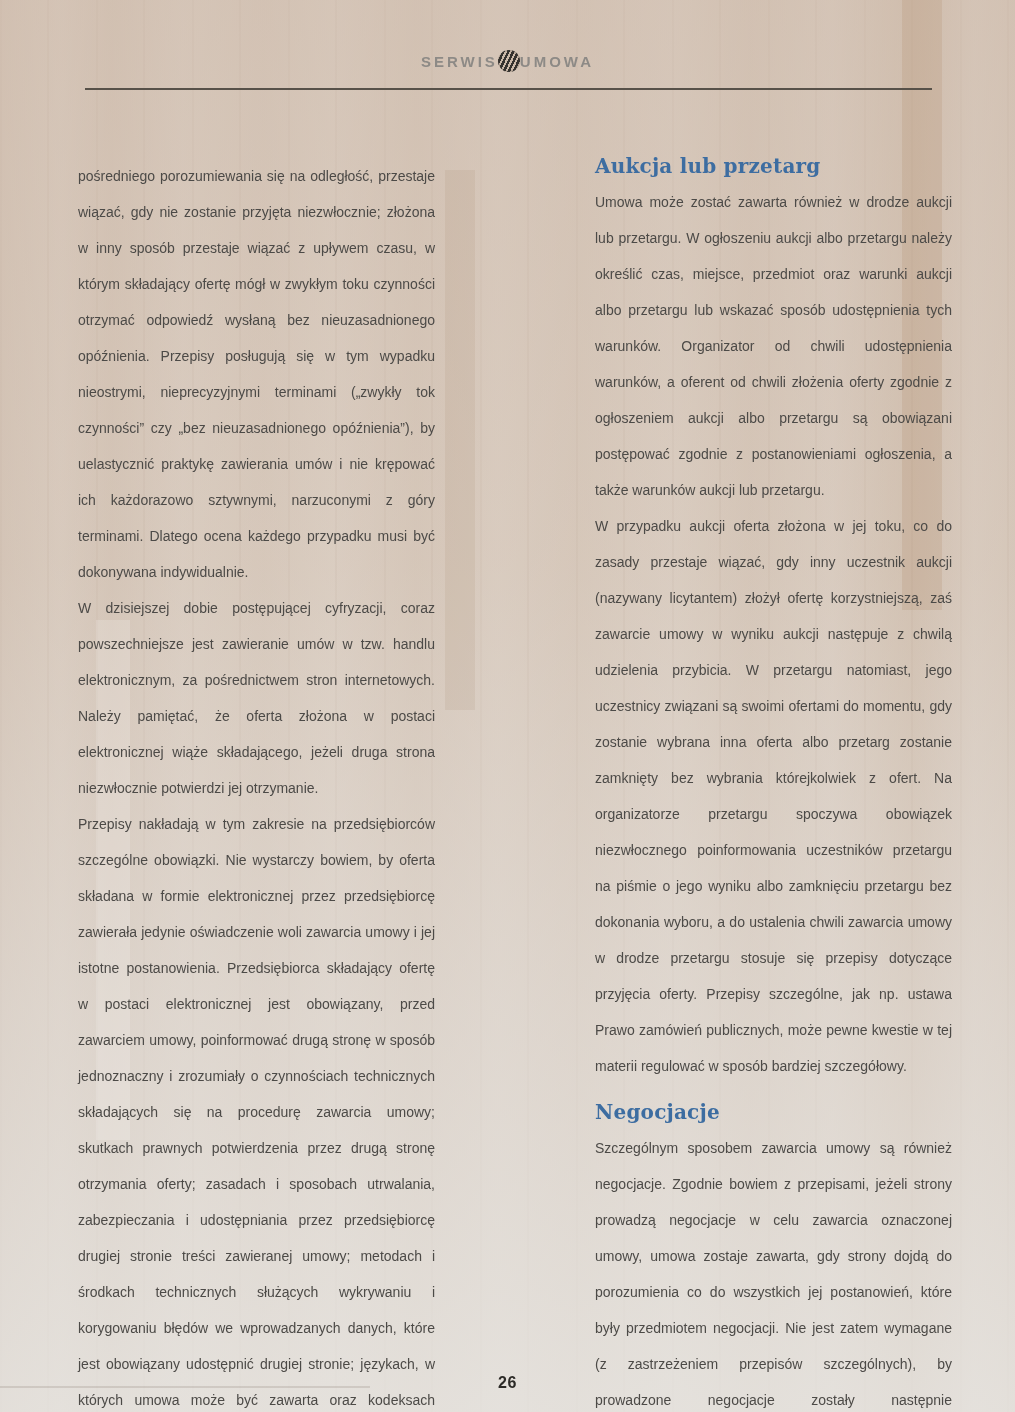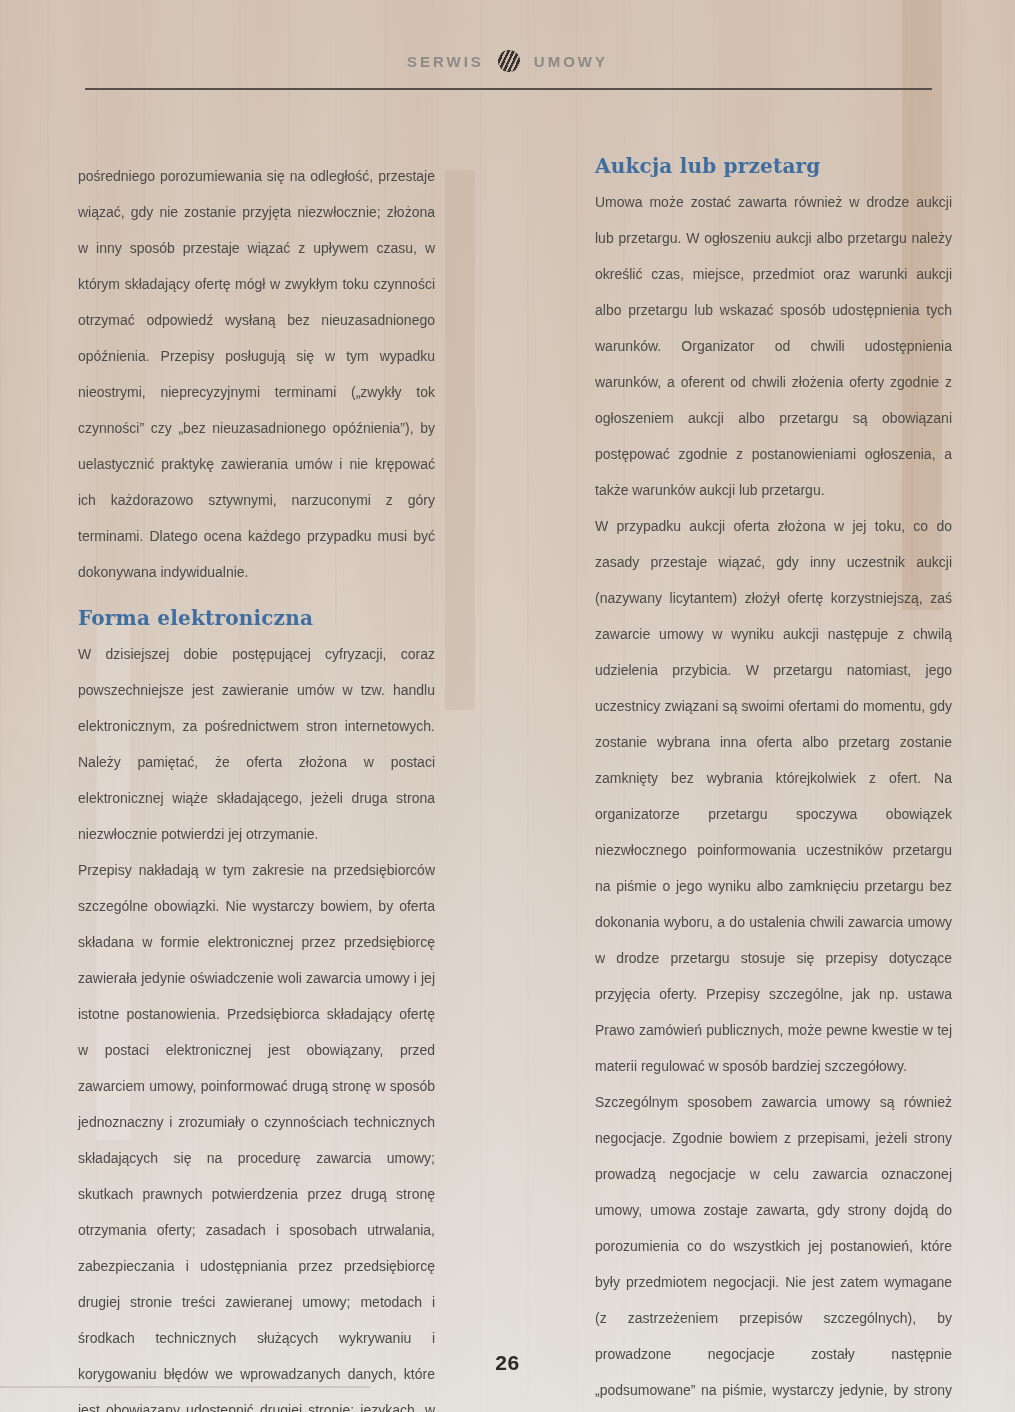--- a/index.html
+++ b/index.html
@@ -11,21 +11,21 @@
       linear-gradient(180deg, rgba(208,190,175,0.55) 0%, rgba(214,202,190,0.30) 40%, rgba(226,222,217,0.60) 72%, rgba(231,230,227,0.80) 100%),
       linear-gradient(90deg, rgba(203,183,167,0.50) 0%, rgba(214,198,184,0.20) 6%, rgba(198,176,158,0.35) 11%, rgba(221,209,198,0.25) 18%, rgba(206,188,172,0.30) 26%, rgba(224,213,203,0.25) 33%, rgba(201,181,163,0.30) 41%, rgba(219,206,195,0.25) 49%, rgba(205,186,169,0.30) 57%, rgba(222,211,201,0.25) 66%, rgba(199,178,159,0.30) 74%, rgba(218,205,194,0.25) 82%, rgba(190,163,138,0.38) 90%, rgba(214,199,187,0.30) 96%, rgba(204,186,170,0.35) 100%),
       repeating-linear-gradient(90deg, rgba(130,100,80,0.06) 0 2px, rgba(255,255,255,0.05) 2px 47px, rgba(130,100,80,0.07) 47px 49px, rgba(255,255,255,0.04) 49px 96px);
   }
   .plank{position:absolute;pointer-events:none;}
   .plank.right-band{left:902px;top:0;width:40px;height:610px;background:rgba(176,140,108,0.22);}
   .plank.mid-band{left:445px;top:170px;width:30px;height:540px;background:rgba(170,140,115,0.15);}
   .plank.left-band{left:96px;top:620px;width:34px;height:520px;background:rgba(255,255,255,0.18);}
   .seam{position:absolute;left:0;top:1386px;width:370px;height:2px;background:rgba(130,118,108,0.22);}
 
-  .header{position:absolute;top:50px;left:0;right:0;display:flex;justify-content:center;align-items:center;gap:14px;}
+  .header{position:absolute;top:50px;left:0;right:0;display:flex;justify-content:center;align-items:center;}
   .header .word{font-size:15px;font-weight:bold;letter-spacing:3px;color:#8d8a86;}
   .globe-icon{width:22px;height:22px;border-radius:50%;flex:0 0 auto;
     background:repeating-linear-gradient(115deg,#35322f 0 2.4px,#cbb9a9 2.4px 4.4px);
     box-shadow:0 0 0 1px rgba(60,55,50,0.25) inset;}
   .rule{position:absolute;top:88px;left:85px;width:847px;height:2px;background:#575149;}
 
   .col{position:absolute;width:357px;}
   .col-left{left:78px;top:158px;}
   .col-right{left:595px;top:153px;}
   .col p{margin:0;font-size:14px;line-height:36px;color:#4c4a47;text-align:justify;}
@@ -37,55 +37,55 @@
     background:repeating-linear-gradient(115deg,#35322f 0 2px,#cbb9a9 2px 3.8px);
     vertical-align:-2px;margin-left:6px;}
 
   .pullquote{position:relative;margin:26px 0 0 -152px;width:470px;padding:4px 8px 0 30px;text-align:center;}
   .pq-text{font-family:"Liberation Serif",serif;font-weight:bold;font-size:16px;line-height:29px;
     letter-spacing:0.9px;color:#23222b;text-transform:uppercase;}
   .pq-mark{font-family:"DejaVu Serif",serif;color:#3a72a8;font-weight:bold;}
   .pq-open{position:absolute;left:-16px;top:-12px;font-size:72px;line-height:1;}
   .pq-close{display:inline-block;font-size:72px;line-height:0;vertical-align:-30px;margin-left:12px;}
 
-  .page-number{position:absolute;bottom:37px;left:0;right:0;text-align:center;
-    font-size:21px;font-weight:bold;color:#2c2a27;letter-spacing:0.5px;}
+  .page-number{position:absolute;bottom:20px;left:0;right:0;text-align:center;
+    font-size:16px;font-weight:bold;color:#2c2a27;letter-spacing:0.5px;}
 </style>
 </head>
 <body>
 
 <div class="plank right-band"></div>
 <div class="plank mid-band"></div>
 <div class="plank left-band"></div>
 <div class="seam"></div>
 
 <div class="header">
   <span class="word">SERWIS</span>
   <span class="globe-icon"></span>
-  <span class="word">UMOWY</span>
+  <span class="word">UMOWA</span>
 </div>
 <div class="rule"></div>
 
 <div class="col col-left">
   <div>
       <p>pośredniego porozumiewania się na odległość, przestaje wiązać, gdy nie zostanie przyjęta niezwłocznie; złożona w inny sposób przestaje wiązać z upływem czasu, w którym składający ofertę mógł w zwykłym toku czynności otrzymać odpowiedź wysłaną bez nieuzasadnionego opóźnienia. Przepisy posługują się w tym wypadku nieostrymi, nieprecyzyjnymi terminami („zwykły tok czynności” czy „bez nieuzasadnionego opóźnienia”), by uelastycznić praktykę zawierania umów i nie krępować ich każdorazowo sztywnymi, narzuconymi z góry terminami. Dlatego ocena każdego przypadku musi być dokonywana indywidualnie.</p>
     </div>
-  <h2 class="section-heading">Forma elektroniczna</h2>
   <div>
       <p>W dzisiejszej dobie postępującej cyfryzacji, coraz powszechniejsze jest zawieranie umów w tzw. handlu elektronicznym, za pośrednictwem stron internetowych. Należy pamiętać, że oferta złożona w postaci elektronicznej wiąże składającego, jeżeli druga strona niezwłocznie potwierdzi jej otrzymanie.</p>
       <p>Przepisy nakładają w tym zakresie na przedsiębiorców szczególne obowiązki. Nie wystarczy bowiem, by oferta składana w formie elektronicznej przez przedsiębiorcę zawierała jedynie oświadczenie woli zawarcia umowy i jej istotne postanowienia. Przedsiębiorca składający ofertę w postaci elektronicznej jest obowiązany, przed zawarciem umowy, poinformować drugą stronę w sposób jednoznaczny i zrozumiały o czynnościach technicznych składających się na procedurę zawarcia umowy; skutkach prawnych potwierdzenia przez drugą stronę otrzymania oferty; zasadach i sposobach utrwalania, zabezpieczania i udostępniania przez przedsiębiorcę drugiej stronie treści zawieranej umowy; metodach i środkach technicznych służących wykrywaniu i korygowaniu błędów we wprowadzanych danych, które jest obowiązany udostępnić drugiej stronie; językach, w których umowa może być zawarta oraz kodeksach etycznych, które stosuje, oraz o ich dostępności w postaci elektronicznej. Wymogów tych nie stosuje się do zawierania umów za pomocą poczty elektronicznej albo podobnych środków indywidualnego porozumiewania się na odległość. Nie stosuje się ich także w stosunkach między przedsiębiorcami, jeżeli strony tak postanowiły.</p>
     </div>
 </div>
 
 <div class="col col-right">
   <h2 class="section-heading first">Aukcja lub przetarg</h2>
   <div>
       <p>Umowa może zostać zawarta również w drodze aukcji lub przetargu. W ogłoszeniu aukcji albo przetargu należy określić czas, miejsce, przedmiot oraz warunki aukcji albo przetargu lub wskazać sposób udostępnienia tych warunków. Organizator od chwili udostępnienia warunków, a oferent od chwili złożenia oferty zgodnie z ogłoszeniem aukcji albo przetargu są obowiązani postępować zgodnie z postanowieniami ogłoszenia, a także warunków aukcji lub przetargu.</p>
       <p>W przypadku aukcji oferta złożona w jej toku, co do zasady przestaje wiązać, gdy inny uczestnik aukcji (nazywany licytantem) złożył ofertę korzystniejszą, zaś zawarcie umowy w wyniku aukcji następuje z chwilą udzielenia przybicia. W przetargu natomiast, jego uczestnicy związani są swoimi ofertami do momentu, gdy zostanie wybrana inna oferta albo przetarg zostanie zamknięty bez wybrania którejkolwiek z ofert. Na organizatorze przetargu spoczywa obowiązek niezwłocznego poinformowania uczestników przetargu na piśmie o jego wyniku albo zamknięciu przetargu bez dokonania wyboru, a do ustalenia chwili zawarcia umowy w drodze przetargu stosuje się przepisy dotyczące przyjęcia oferty. Przepisy szczególne, jak np. ustawa Prawo zamówień publicznych, może pewne kwestie w tej materii regulować w sposób bardziej szczegółowy.</p>
     </div>
+  <h2 class="section-heading">Negocjacje</h2>
   <div>
       <p>Szczególnym sposobem zawarcia umowy są również negocjacje. Zgodnie bowiem z przepisami, jeżeli strony prowadzą negocjacje w celu zawarcia oznaczonej umowy, umowa zostaje zawarta, gdy strony dojdą do porozumienia co do wszystkich jej postanowień, które były przedmiotem negocjacji. Nie jest zatem wymagane (z zastrzeżeniem przepisów szczególnych), by prowadzone negocjacje zostały następnie „podsumowane” na piśmie, wystarczy jedynie, by strony uzgodniły wszelkie poruszone podczas negocjacji kwestie.<span class="article-end-icon"></span></p>
     </div>
 
   <div class="pullquote">
     <span class="pq-mark pq-open">“</span>
     <span class="pq-text">IM POWAŻNIEJSZY CHARAKTER UMOWY I WYŻSZA JEJ WARTOŚĆ, TYM BARDZIEJ WSKAZANE, BY UMOWA PRZYBRAŁA FORMĘ PISEMNĄ.</span><span class="pq-mark pq-close">”</span>
   </div>
 </div>
 

